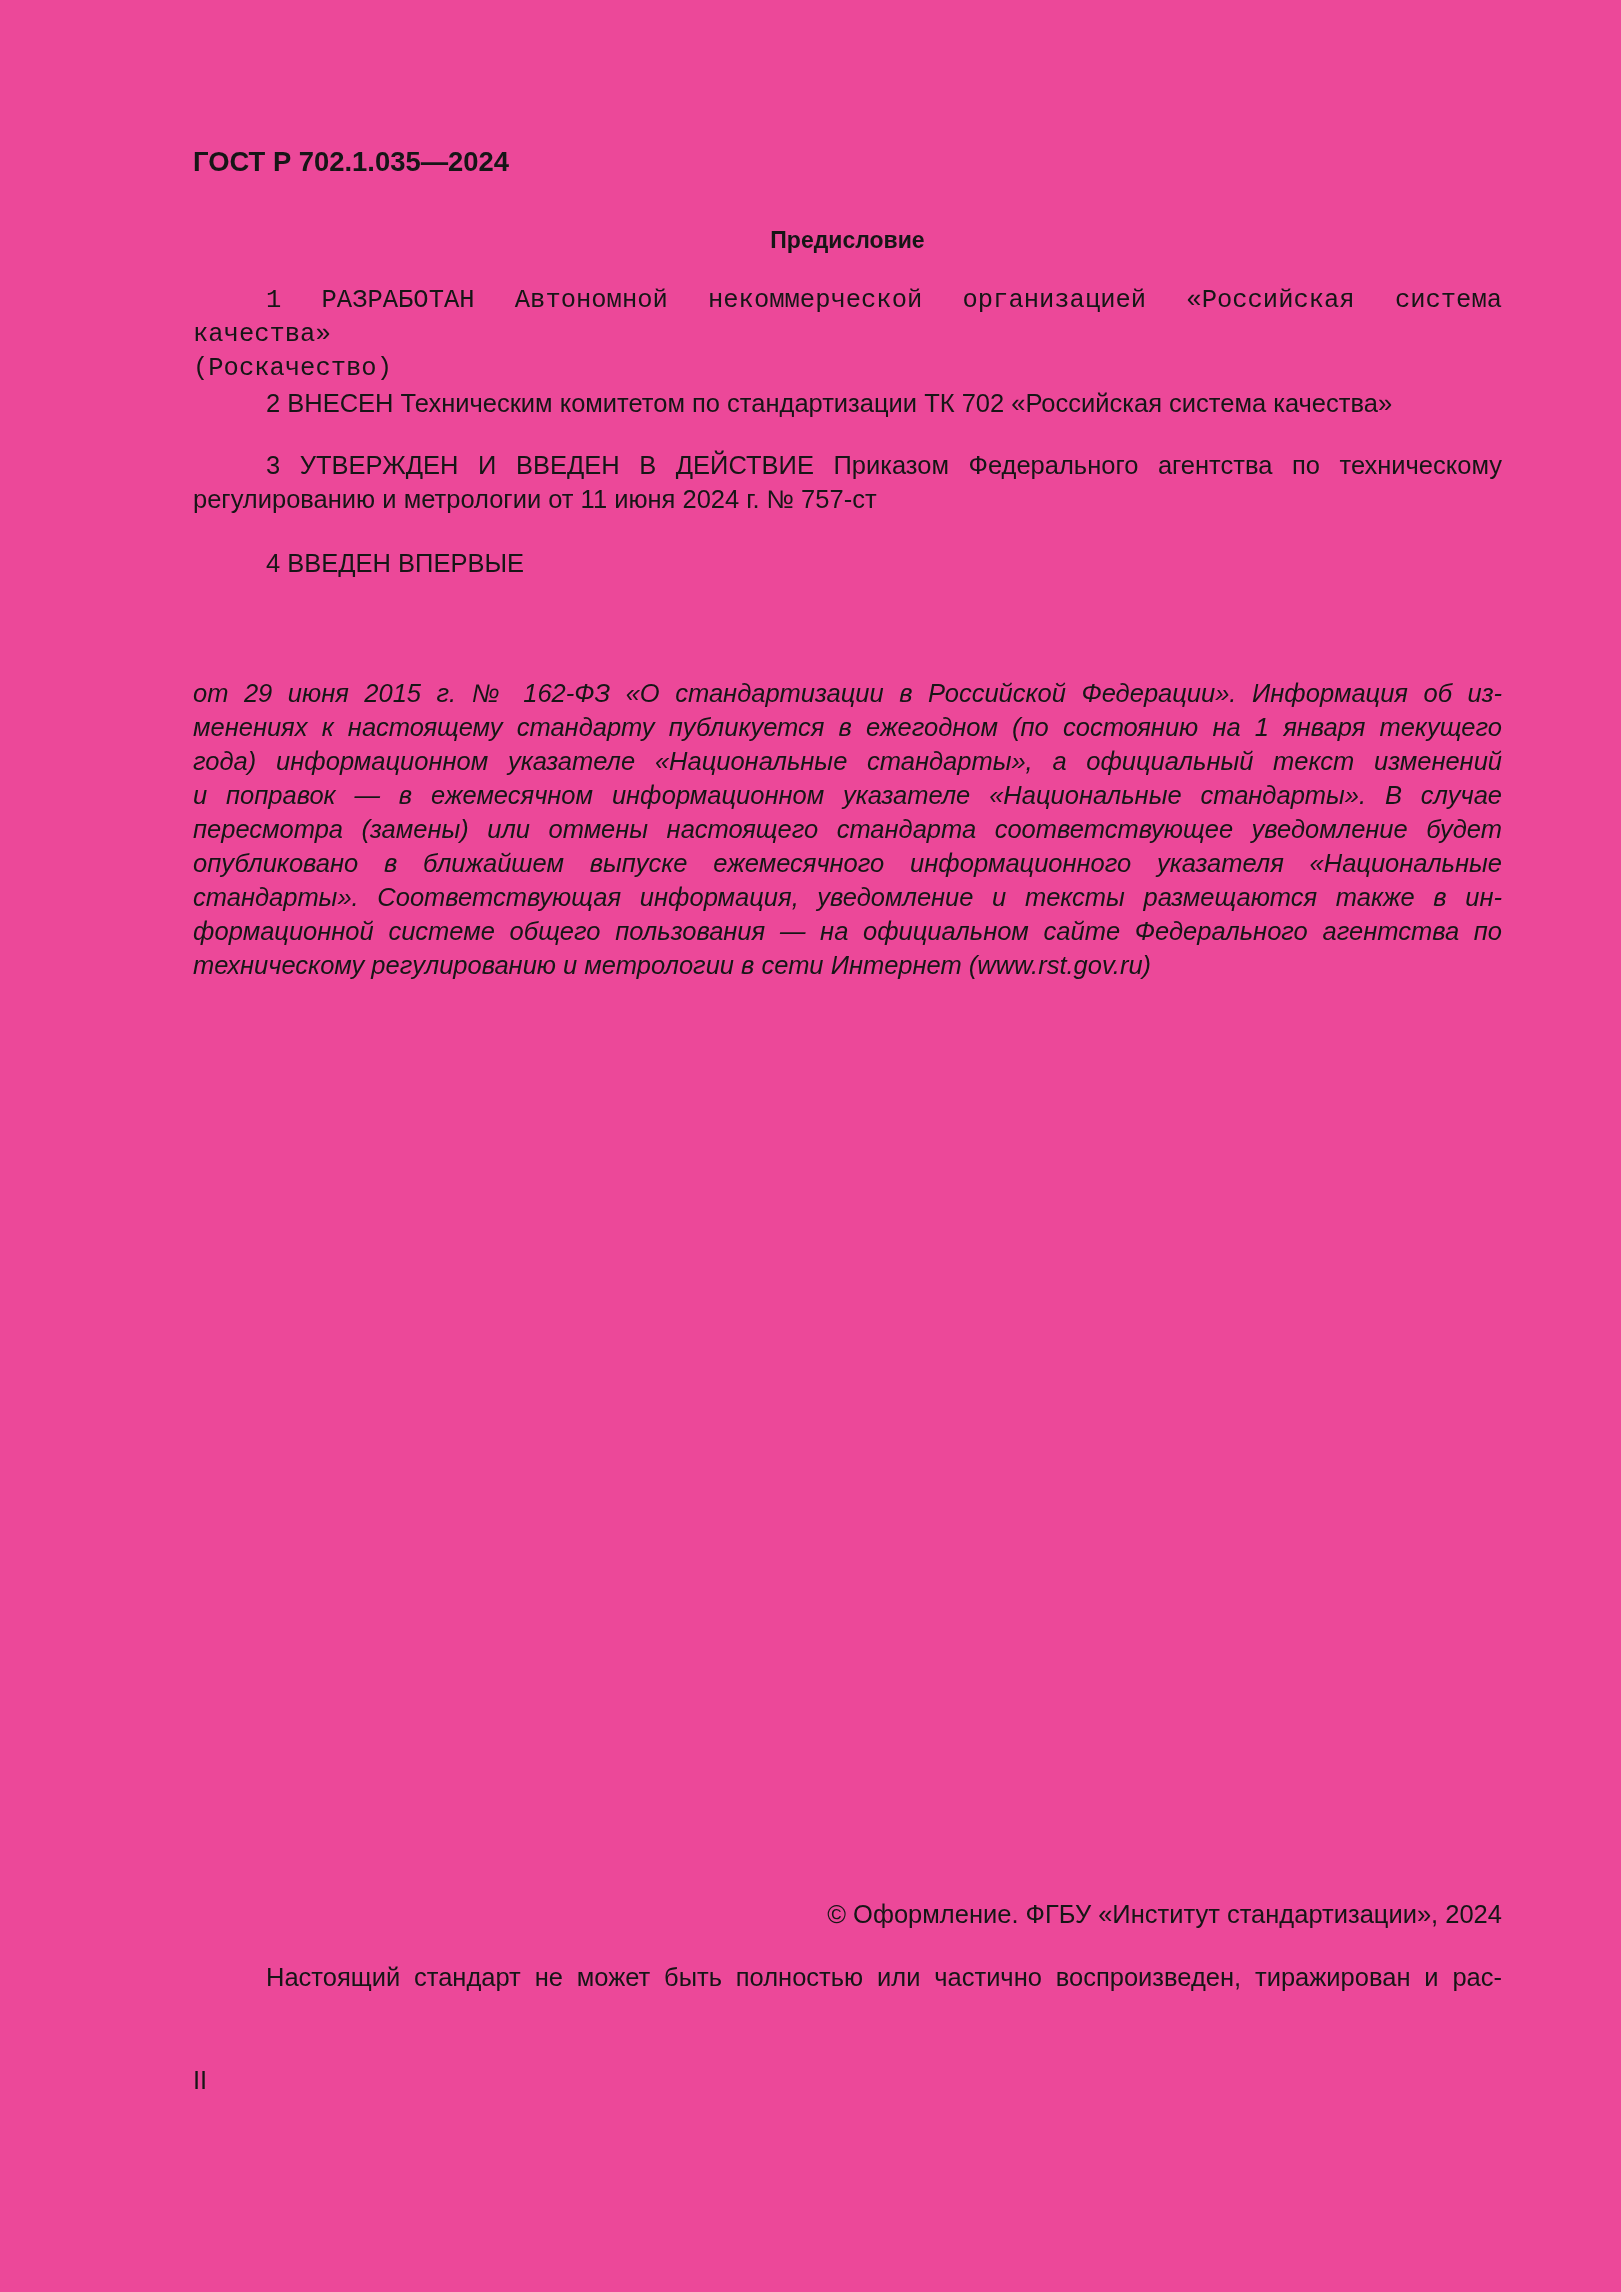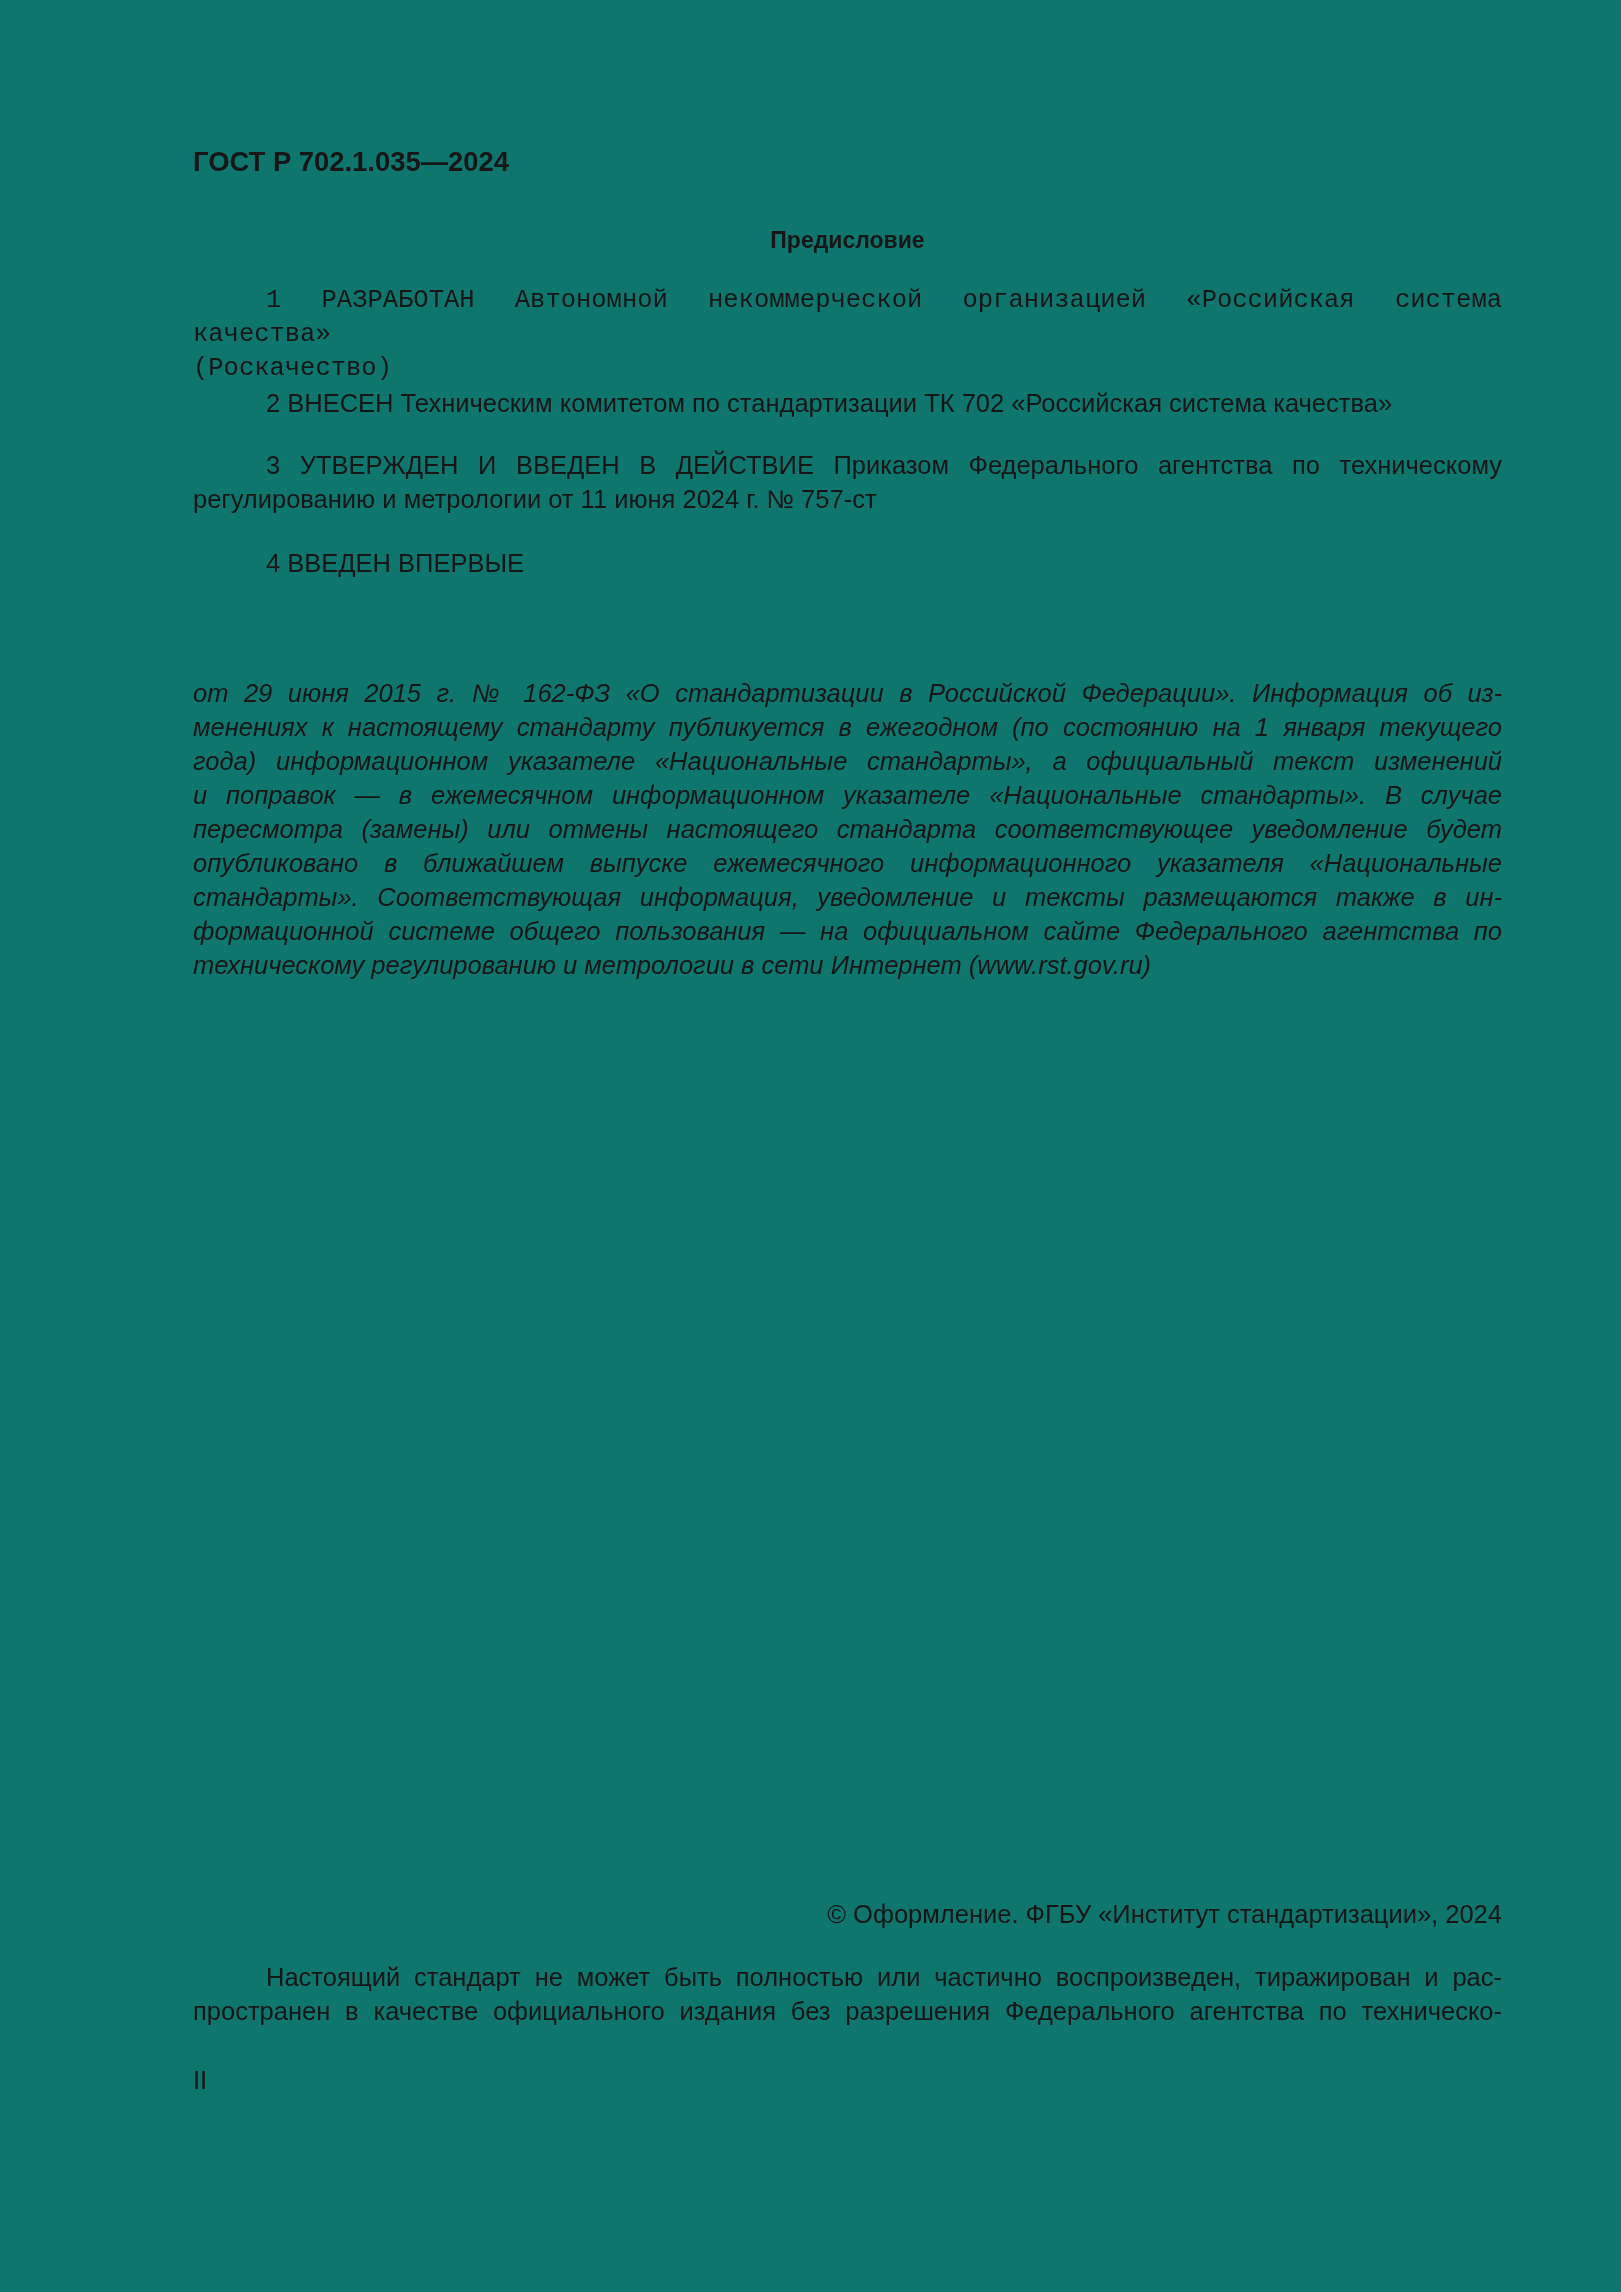--- a/index.html
+++ b/index.html
@@ -1,20 +1,20 @@
 <!DOCTYPE html>
 <html lang="ru"><head>
 <meta charset="utf-8">
 <style>
   html, body { margin: 0; padding: 0; background: #ffffff; }
   .page {
     position: relative;
     width: 1621px;
     height: 2293px;
-    background: #0f766e;
+    background: #ec4899;
     overflow: hidden;
     font-family: "Liberation Sans", sans-serif;
     color: #161616;
   }
   .block {
     position: absolute;
     left: 193px;
     width: 1309px;
     font-size: 25.5px;
     line-height: 34px;
@@ -80,19 +80,18 @@
     <div class="line jfull">опубликовано в ближайшем выпуске ежемесячного информационного указателя «Национальные</div>
     <div class="line jfull">стандарты». Соответствующая информация, уведомление и тексты размещаются также в ин-</div>
     <div class="line jfull">формационной системе общего пользования — на официальном сайте Федерального агентства по</div>
     <div class="line">техническому регулированию и метрологии в сети Интернет (www.rst.gov.ru)</div>
   </div>
 
   <div class="block copyright-line">© Оформление. ФГБУ «Институт стандартизации», 2024</div>
 
   <div class="block repro">
     <div class="line first jfull">Настоящий стандарт не может быть полностью или частично воспроизведен, тиражирован и рас-</div>
-    <div class="line jfull">пространен в качестве официального издания без разрешения Федерального агентства по техническо-</div>
   </div>
 
   <div class="block page-number">II</div>
 
 </div>
 
 
 </body></html>

